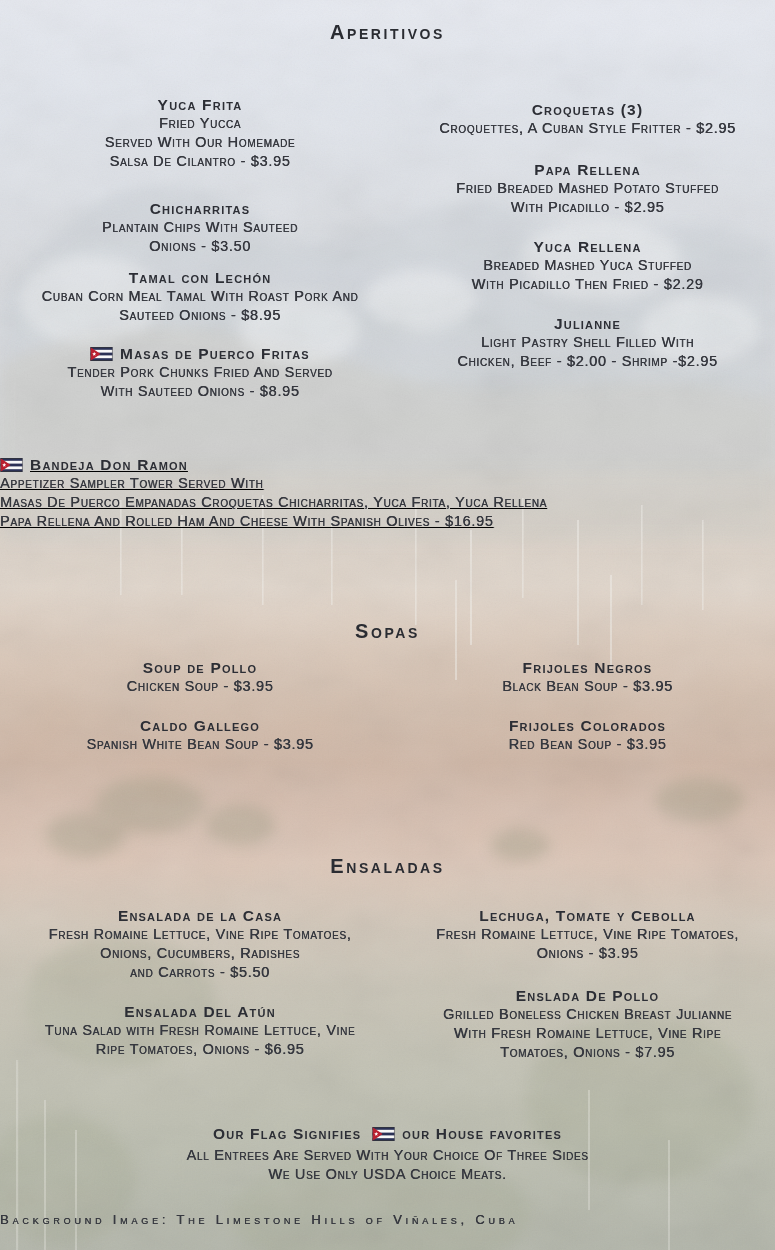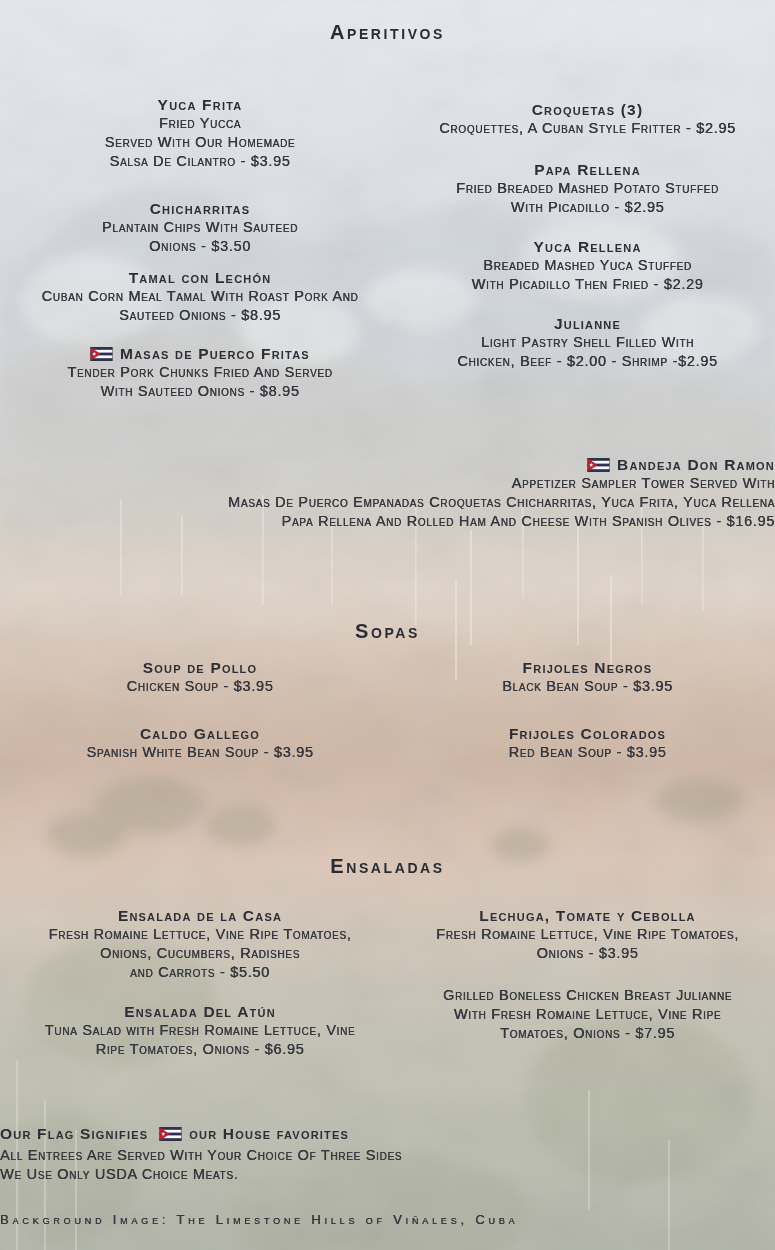--- a/index.html
+++ b/index.html
@@ -37,29 +37,29 @@
     color:#36383f;text-shadow:0.35px 0 currentColor;white-space:nowrap;
   }
 
   .ap-left  .item:nth-child(1){margin-bottom:28px}
   .ap-left  .item:nth-child(2){margin-bottom:12px}
   .ap-left  .item:nth-child(3){margin-bottom:19px}
   .ap-right{padding-top:5px}
   .ap-right .item:nth-child(1){margin-bottom:22px}
   .ap-right .item:nth-child(2){margin-bottom:20px}
   .ap-right .item:nth-child(3){margin-bottom:20px}
-  .sopas-col .item:nth-child(1){margin-bottom:28px}
+  .sopas-col .item:nth-child(1){margin-bottom:20px}
   .ens-left  .item:nth-child(1){margin-bottom:20px}
   .ens-right .item:nth-child(1){margin-bottom:23px}
 
-  .featured{position:absolute;top:455px;width:100%;text-align:right;}
+  .featured{position:absolute;top:455px;width:100%;text-align:left;text-decoration:underline;}
 
   .flag{width:23px;height:14px;vertical-align:-2px;margin-right:7px;}
 
-  .footer{position:absolute;top:1122px;width:100%;text-align:left;}
+  .footer{position:absolute;top:1122px;width:100%;text-align:center;}
   .foot-line1{
     font-size:15.5px;font-weight:bold;letter-spacing:1.2px;line-height:24px;
     color:#2c2e35;
   }
   .credit{
     position:absolute;top:1212px;width:100%;text-align:left;
     font-size:13px;letter-spacing:3.8px;color:#36383f;
     text-shadow:0.35px 0 currentColor;
   }
 </style>
@@ -274,20 +274,21 @@
           <div class="line">Ripe Tomatoes, Onions - $6.95</div>
         </div>
       </div>
       <div class="col ens-right">
         <div class="item">
           <div class="item-name">Lechuga, Tomate y Cebolla</div>
           <div class="line">Fresh Romaine Lettuce, Vine Ripe Tomatoes,</div>
           <div class="line">Onions - $3.95</div>
         </div>
         <div class="item">
+          <div class="item-name">Enslada De Pollo</div>
           <div class="line">Grilled Boneless Chicken Breast Julianne</div>
           <div class="line">With Fresh Romaine Lettuce, Vine Ripe</div>
           <div class="line">Tomatoes, Onions - $7.95</div>
         </div>
       </div>
     </div>
 
     <div class="footer">
       <div class="foot-line1">
         <span>Our Flag Signifies</span>

